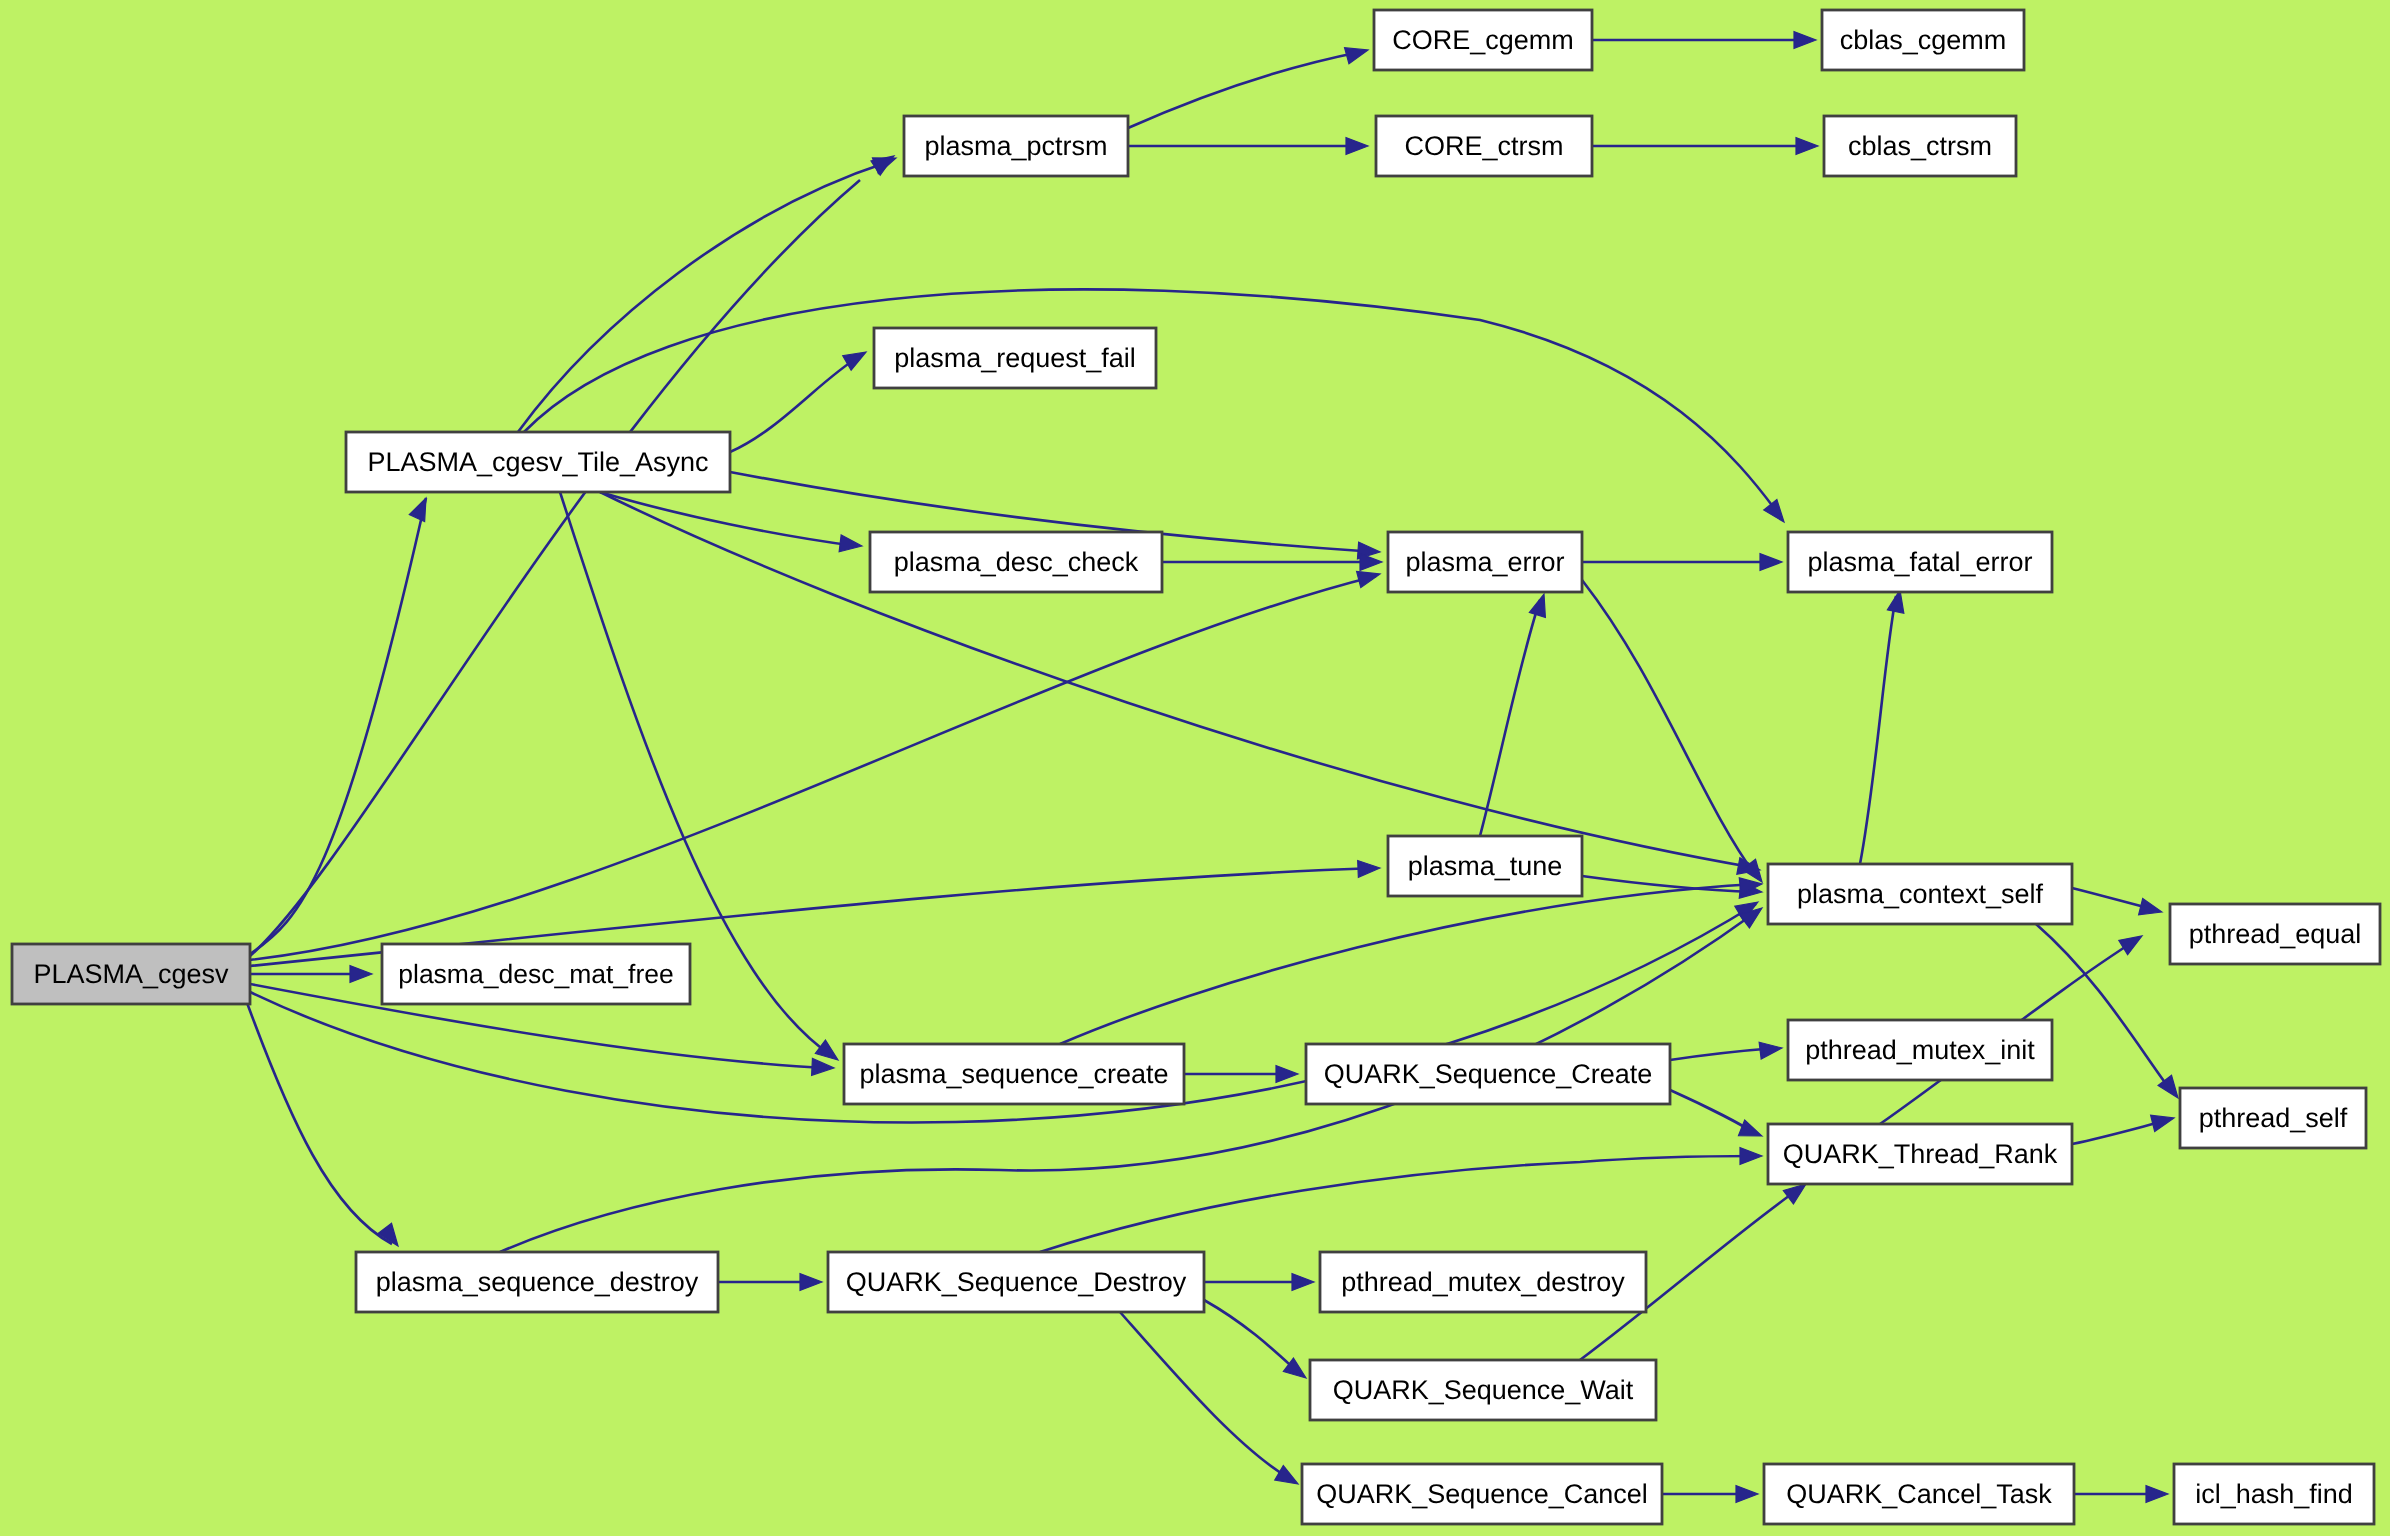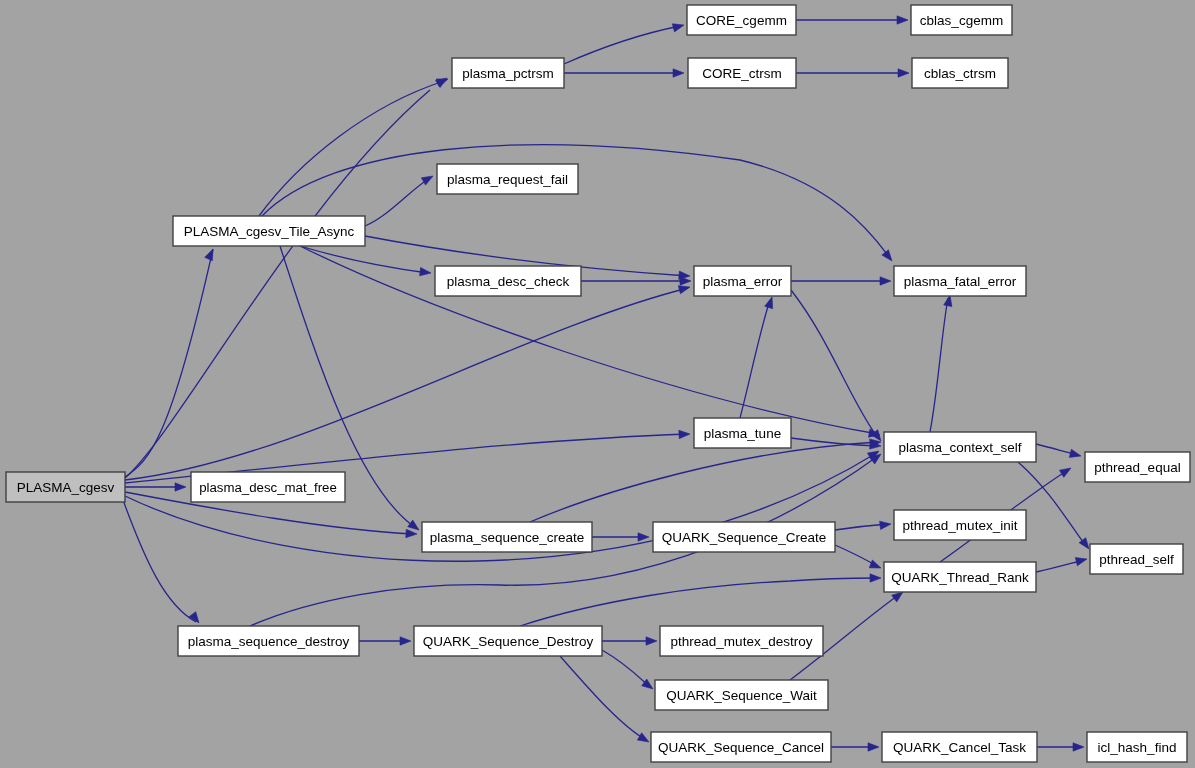--- a/index.html
+++ b/index.html
@@ -4,21 +4,21 @@
 <style>
   html, body {
     margin: 0;
     padding: 0;
     background: #ffffff;
   }
   #graph-root {
     position: relative;
     width: 1195px;
     height: 768px;
-    background: #a3a3a3;
+    background: #bef264;
     font-family: "Liberation Sans", sans-serif;
     overflow: hidden;
     text-align: center;
   }
   svg#callgraph {
     display: block;
     width: 1195px;
     height: 768px;
   }
   .node-box {

